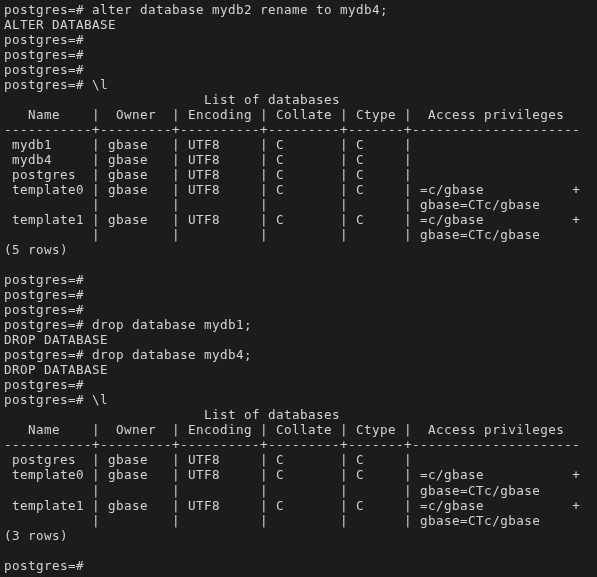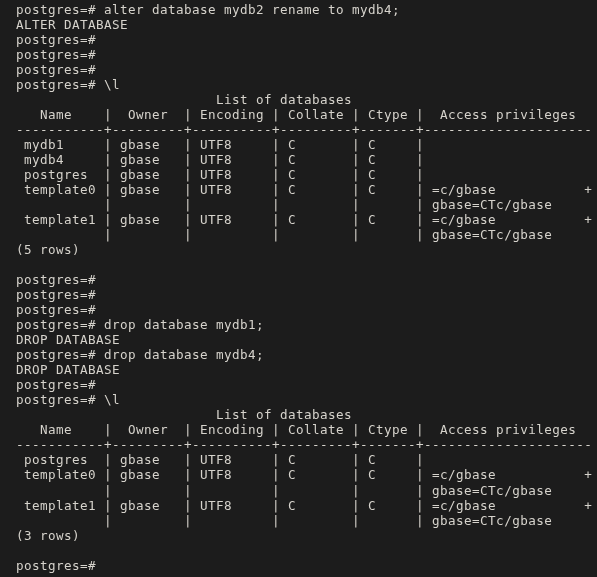--- a/index.html
+++ b/index.html
@@ -15,21 +15,21 @@
   }
   #terminal {
     width: 597px;
     height: 577px;
     background: #1c1c1c;
     color: #d6d3cc;
     font-family: "DejaVu Sans Mono", "Liberation Mono", monospace;
     font-size: 12.6px;
     line-height: 15.02px;
     letter-spacing: 0.42px;
-    padding: 2px 0 0 16px;
+    padding: 2px 0 0 4px;
     box-sizing: border-box;
     white-space: pre;
     overflow: hidden;
     -webkit-font-smoothing: antialiased;
   }
   .line {
     height: 15.02px;
     white-space: pre;
     display: block;
   }

